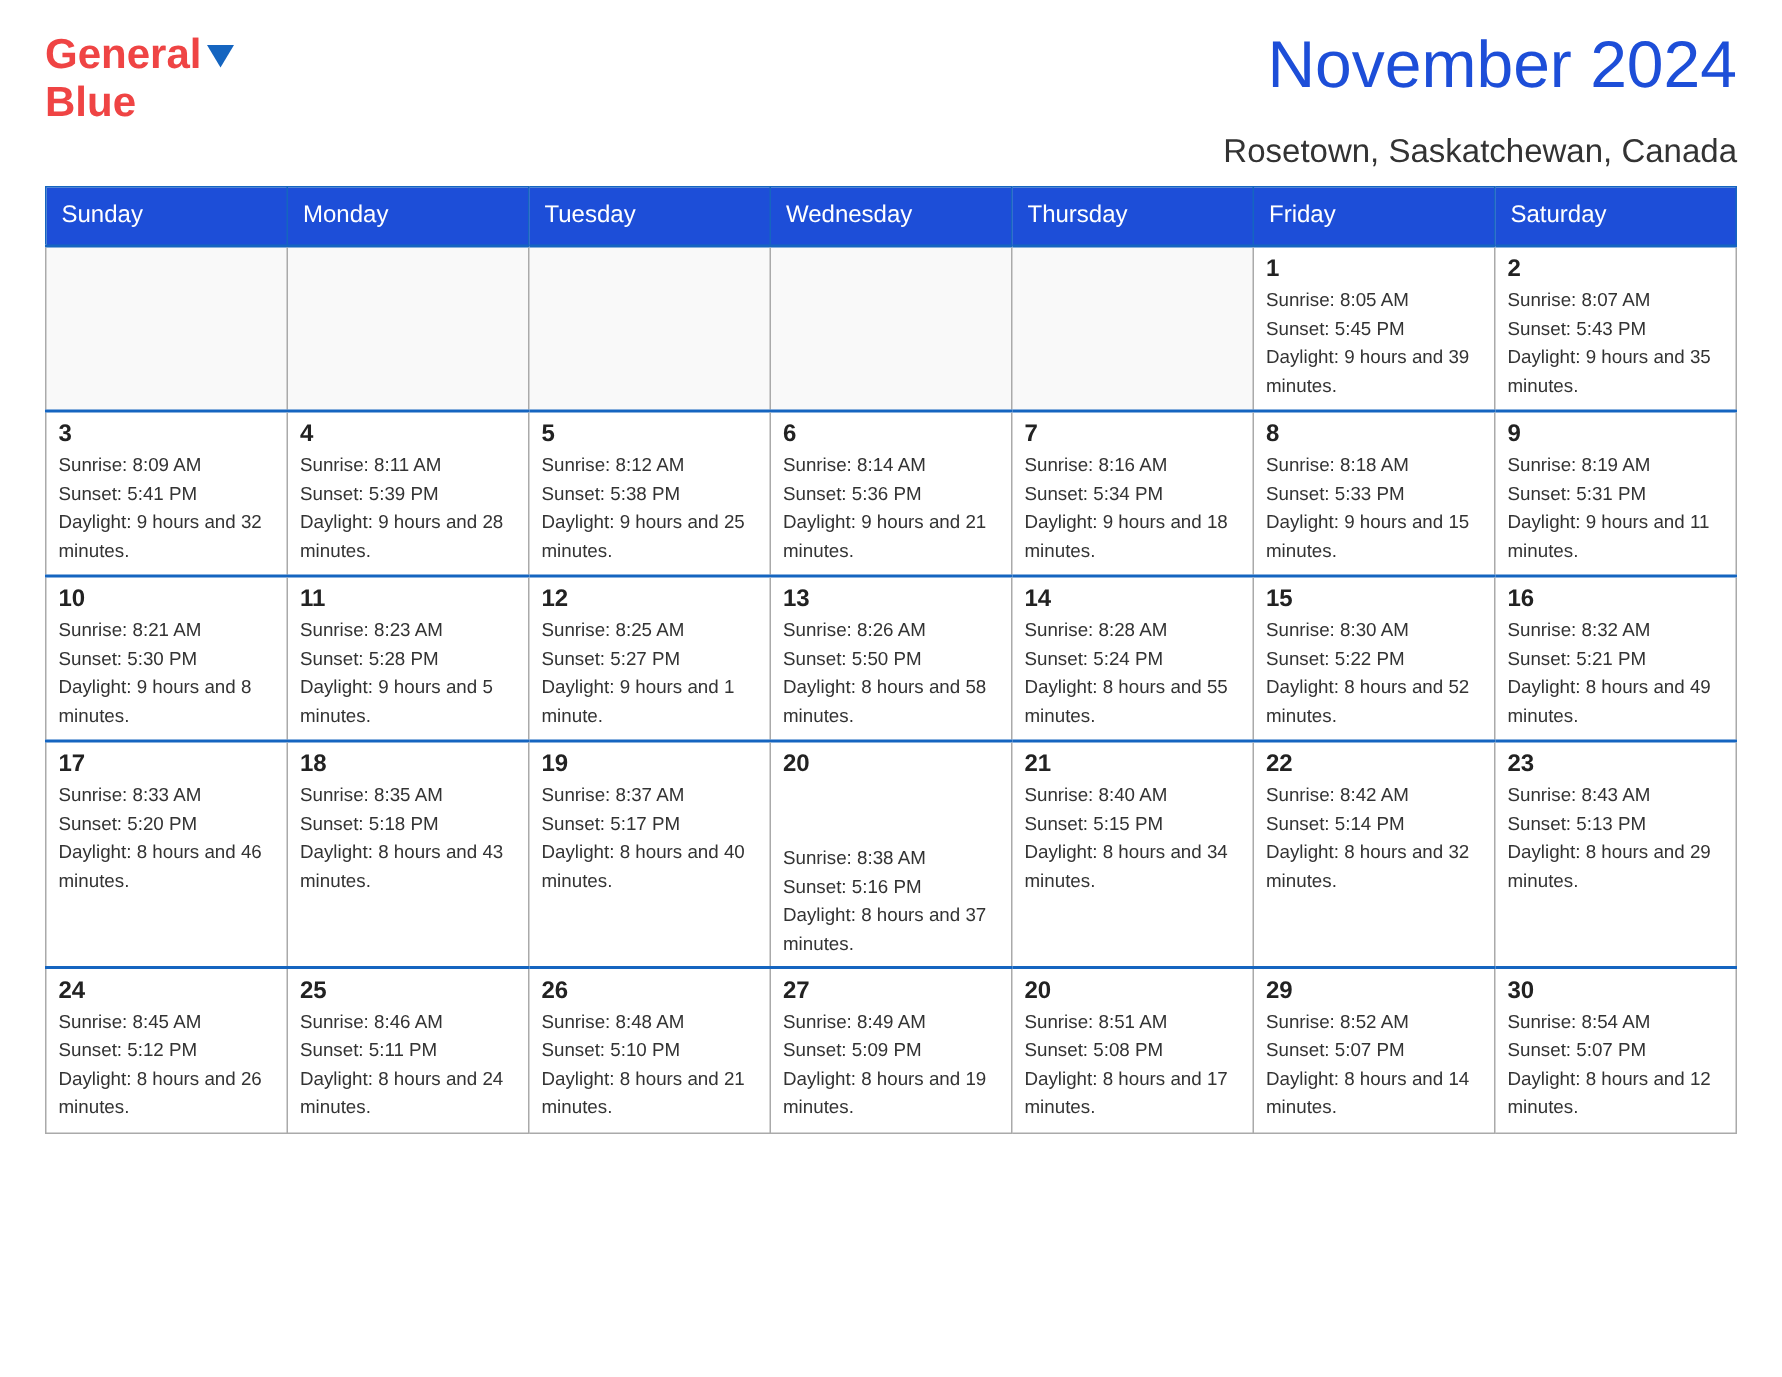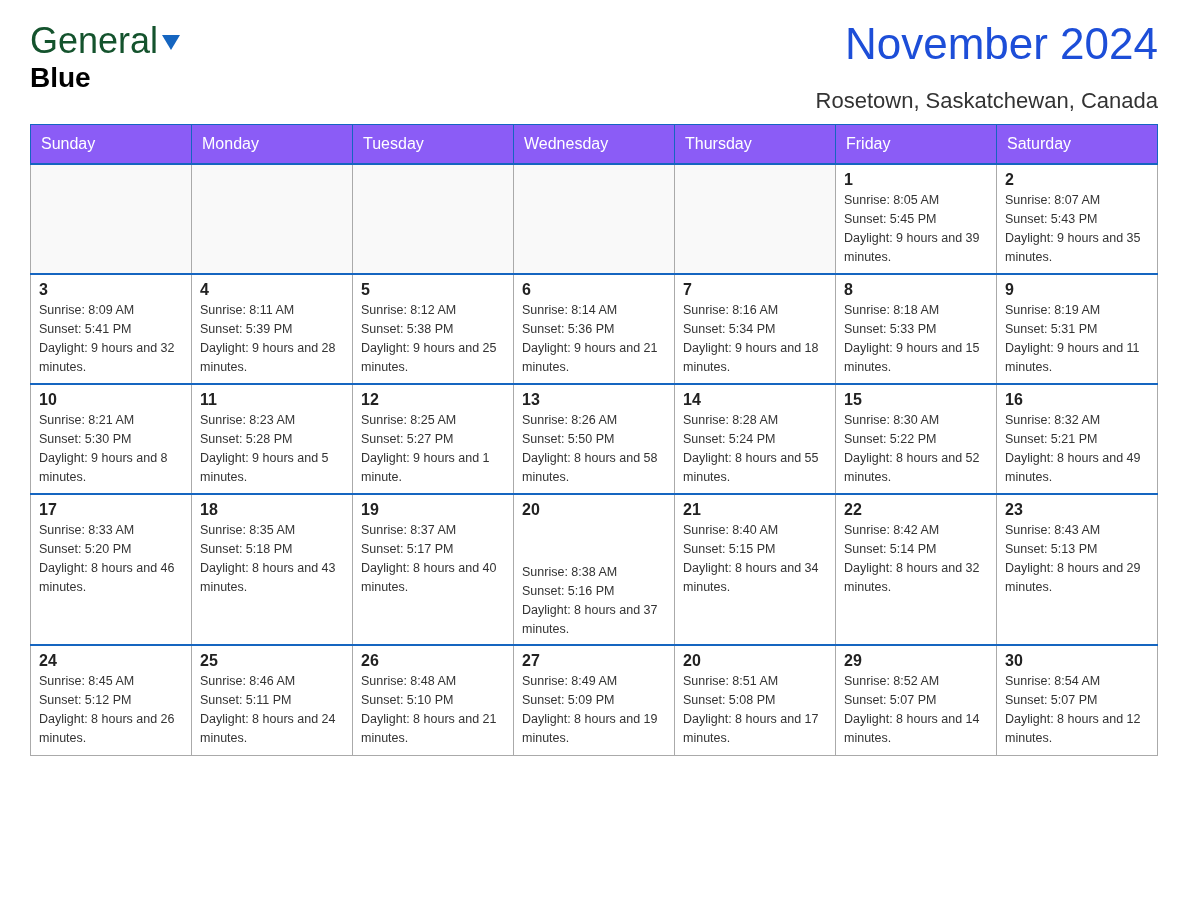--- a/index.html
+++ b/index.html
@@ -35,21 +35,21 @@
       font-weight: 400;
       color: #333;
       margin-top: 20px;
     }
     .calendar {
       width: 100%;
       border-collapse: collapse;
       margin-top: 8px;
     }
     .calendar th {
-      background-color: #8b5cf6;
+      background-color: #1d4ed8;
       color: #ffffff;
       text-align: left;
       padding: 10px 10px;
       font-size: 16px;
       font-weight: normal;
       border: 1px solid #1565c0;
     }
     .calendar td {
       border: 1px solid #aaa;
       vertical-align: top;
@@ -70,28 +70,28 @@
     }
     .day-info {
       font-size: 12.5px;
       color: #333;
       line-height: 1.5;
     }
     .empty-cell {
       background: #f9f9f9;
     }
     .logo-line1 {
-      font-size: 36px;
-      font-weight: normal;
-      color: #14532d;
+      font-size: 28px;
+      font-weight: bold;
+      color: #ef4444;
     }
     .logo-line2 {
       font-size: 28px;
       font-weight: bold;
-      color: #000000;
+      color: #ef4444;
     }
     .logo-row1 {
       display: flex;
       align-items: center;
     }
   </style>
 </head>
 <body>
 
 <div class="header">

